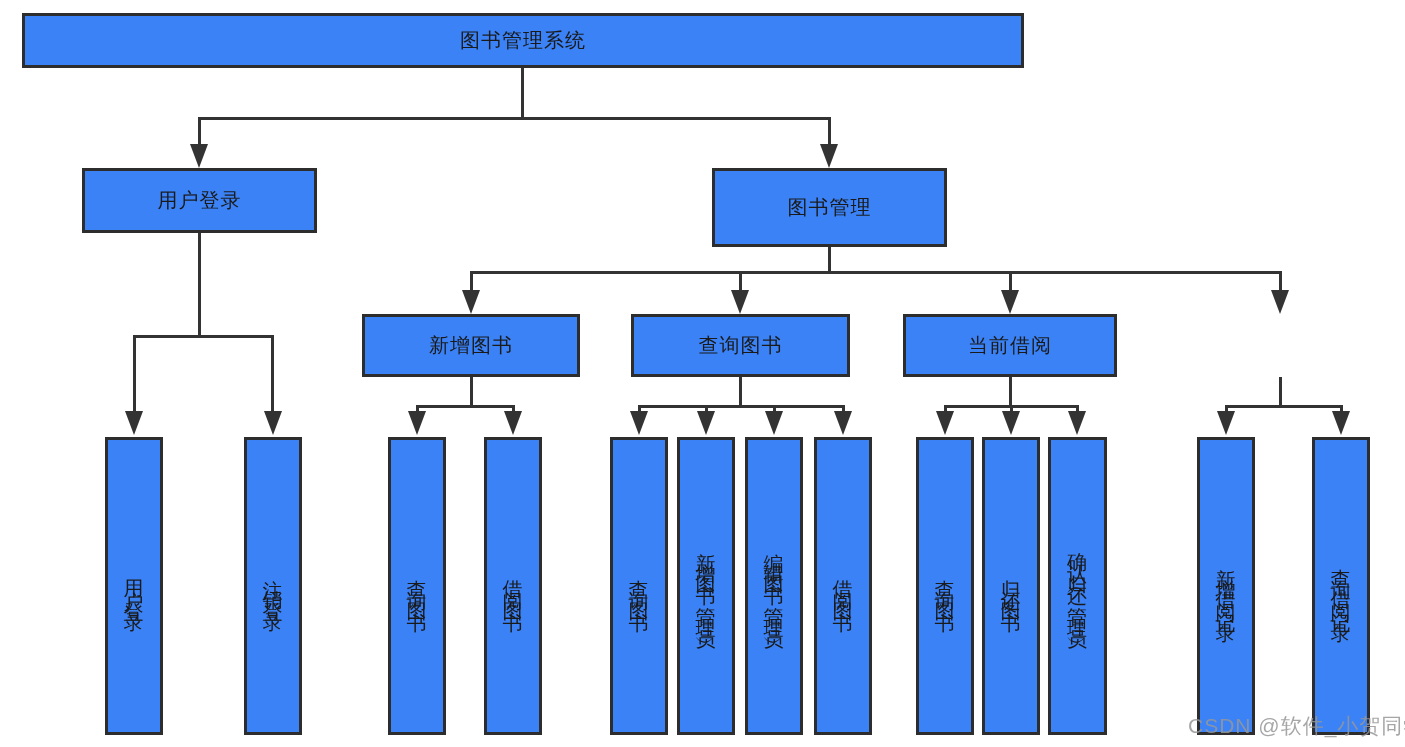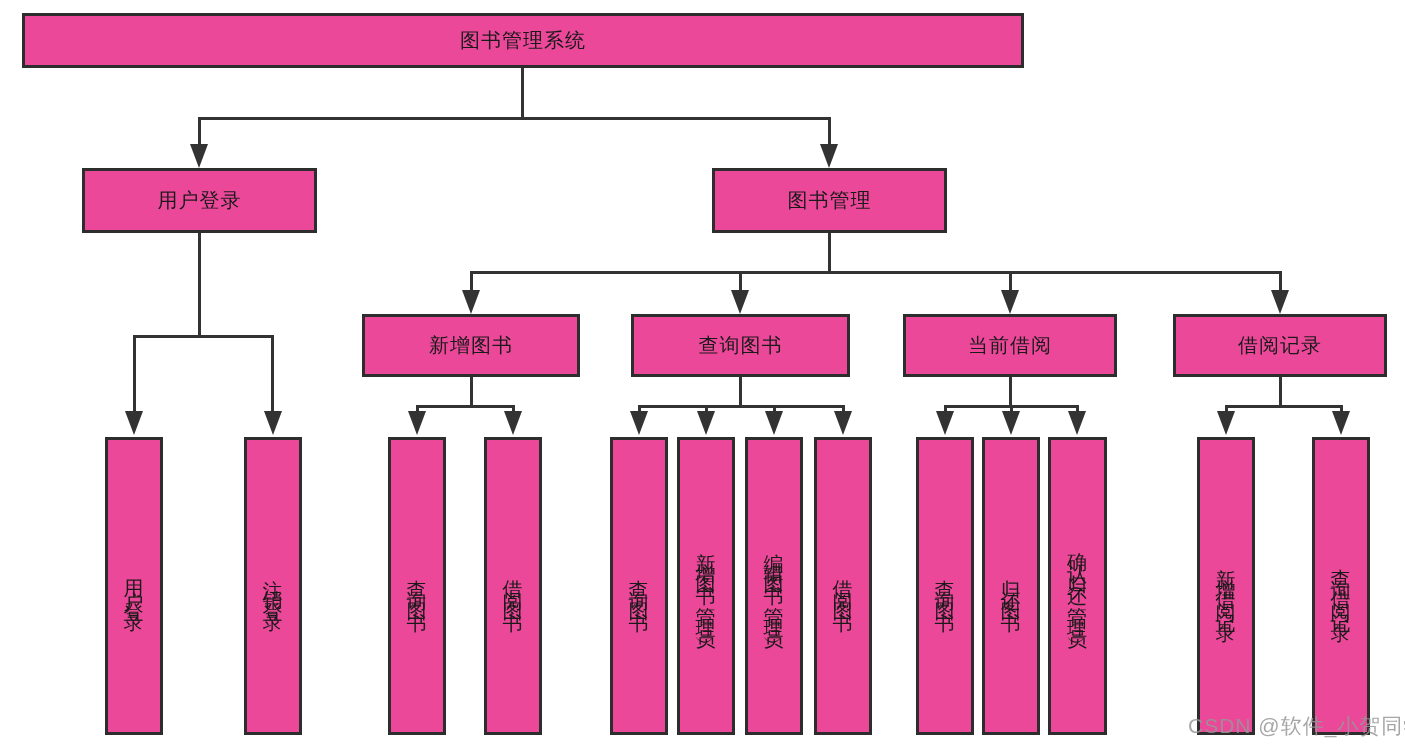--- a/index.html
+++ b/index.html
@@ -1,21 +1,21 @@
 <!DOCTYPE html>
 <html><head>
 <meta charset="utf-8">
 <style>
   html,body{margin:0;padding:0;background:#ffffff;}
   .canvas{
     position:relative;width:1405px;height:747px;background:#ffffff;overflow:hidden;
     font-family:"Liberation Sans","DejaVu Sans",sans-serif;color:#1a1a1a;
   }
   .box{
-    position:absolute;box-sizing:border-box;border:3px solid #2d2d2d;background:#ec4899;
+    position:absolute;box-sizing:border-box;border:3px solid #2d2d2d;background:#3b82f6;
     display:flex;align-items:center;justify-content:center;
     font-size:20px;color:#1a1a1a;letter-spacing:1px;
   }
   .vbox{
     writing-mode:vertical-rl;text-orientation:mixed;letter-spacing:11px;line-height:1;
   }
   .hl{position:absolute;height:3px;background:#333333;}
   .vl{position:absolute;width:3px;background:#333333;}
   .ar{position:absolute;width:0;height:0;
       border-left:9px solid transparent;border-right:9px solid transparent;
@@ -85,26 +85,25 @@
   <div class="vl" style="left:1279px;top:377px;height:31px;"></div>
   <div class="hl" style="left:1225px;top:405px;width:118px;"></div>
   <div class="vl" style="left:1225px;top:405px;height:9px;"></div>
   <div class="vl" style="left:1340px;top:405px;height:9px;"></div>
   <div class="ar" style="left:1217px;top:411px;"></div>
   <div class="ar" style="left:1332px;top:411px;"></div>
 
   <div class="box" style="left:22px;top:13px;width:1002px;height:55px;">图书管理系统</div>
 
   <div class="box" style="left:82px;top:168px;width:235px;height:65px;">用户登录</div>
-  <div class="box" style="left:712px;top:168px;width:235px;height:65px;">图书管理</div>
+  <div class="box" style="left:712px;top:168px;width:235px;height:79px;">图书管理</div>
 
   <div class="box" style="left:362px;top:314px;width:218px;height:63px;">新增图书</div>
   <div class="box" style="left:631px;top:314px;width:219px;height:63px;">查询图书</div>
   <div class="box" style="left:903px;top:314px;width:214px;height:63px;">当前借阅</div>
-  <div class="box" style="left:1173px;top:314px;width:214px;height:63px;">借阅记录</div>
 
   <div class="box vbox" style="left:105px;top:437px;width:58px;height:298px;">用户登录</div>
   <div class="box vbox" style="left:244px;top:437px;width:58px;height:298px;">注销登录</div>
 
   <div class="box vbox" style="left:388px;top:437px;width:58px;height:298px;">查询图书</div>
   <div class="box vbox" style="left:484px;top:437px;width:58px;height:298px;">借阅图书</div>
 
   <div class="box vbox" style="left:610px;top:437px;width:58px;height:298px;">查询图书</div>
   <div class="box vbox" style="left:677px;top:437px;width:58px;height:298px;">新增图书（管理员）</div>
   <div class="box vbox" style="left:745px;top:437px;width:58px;height:298px;">编辑图书（管理员）</div>

